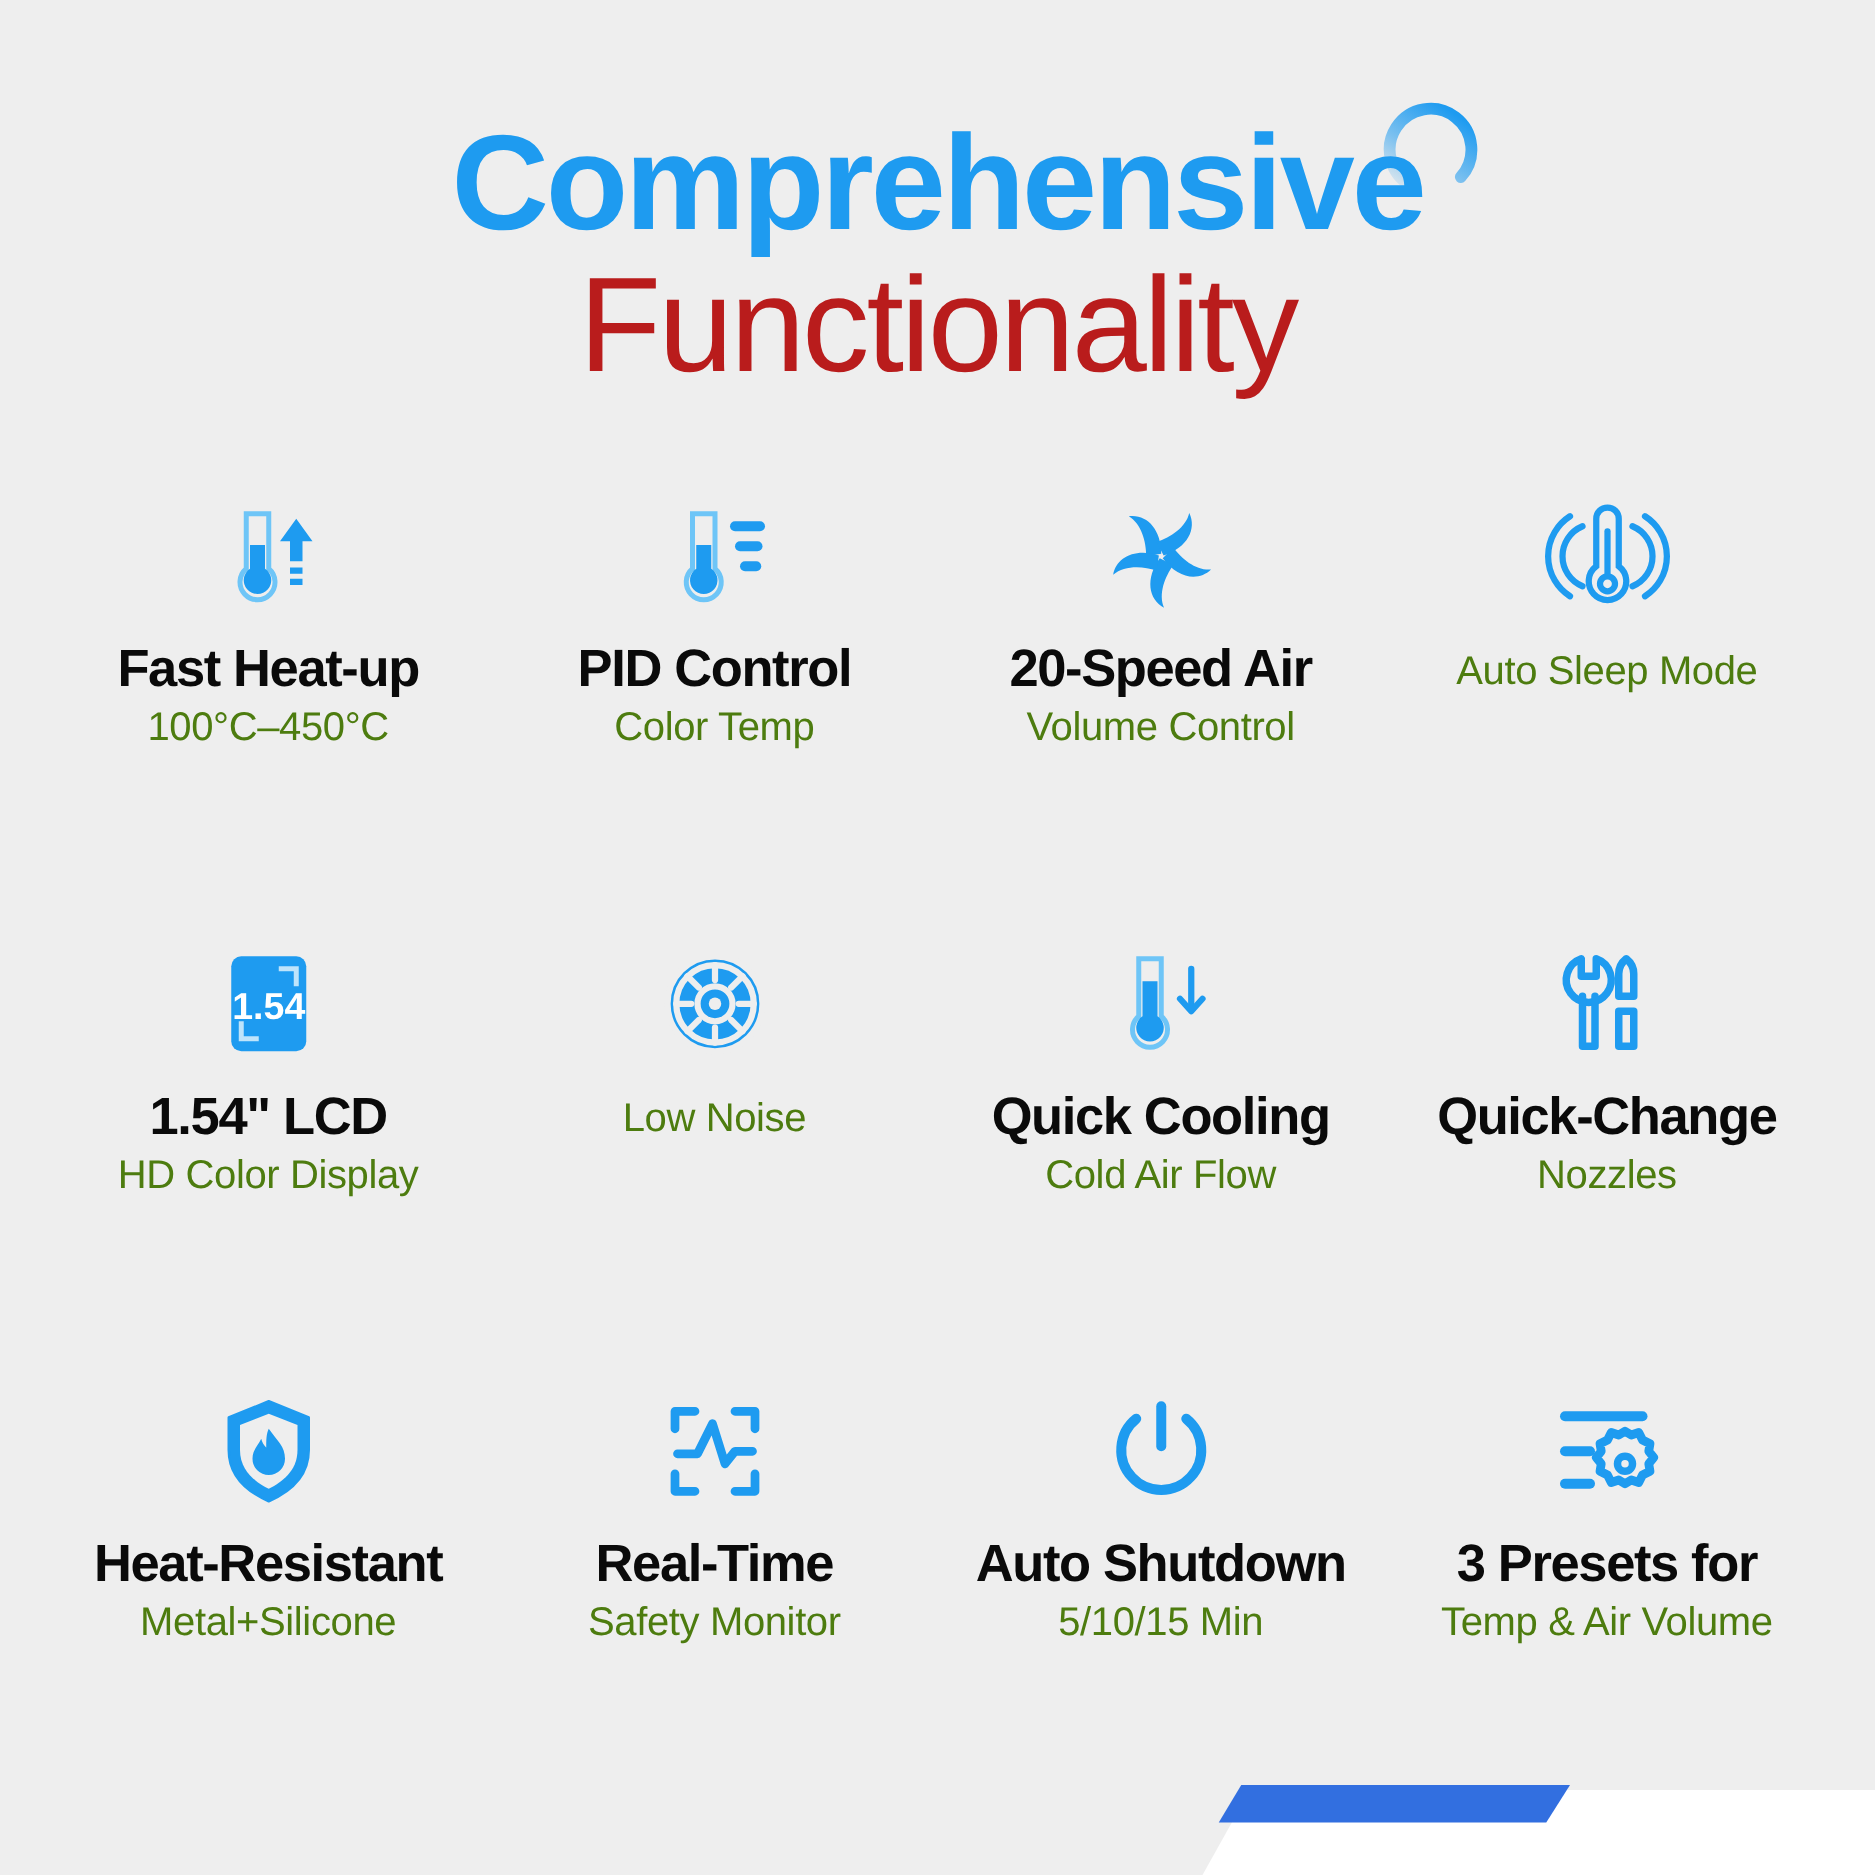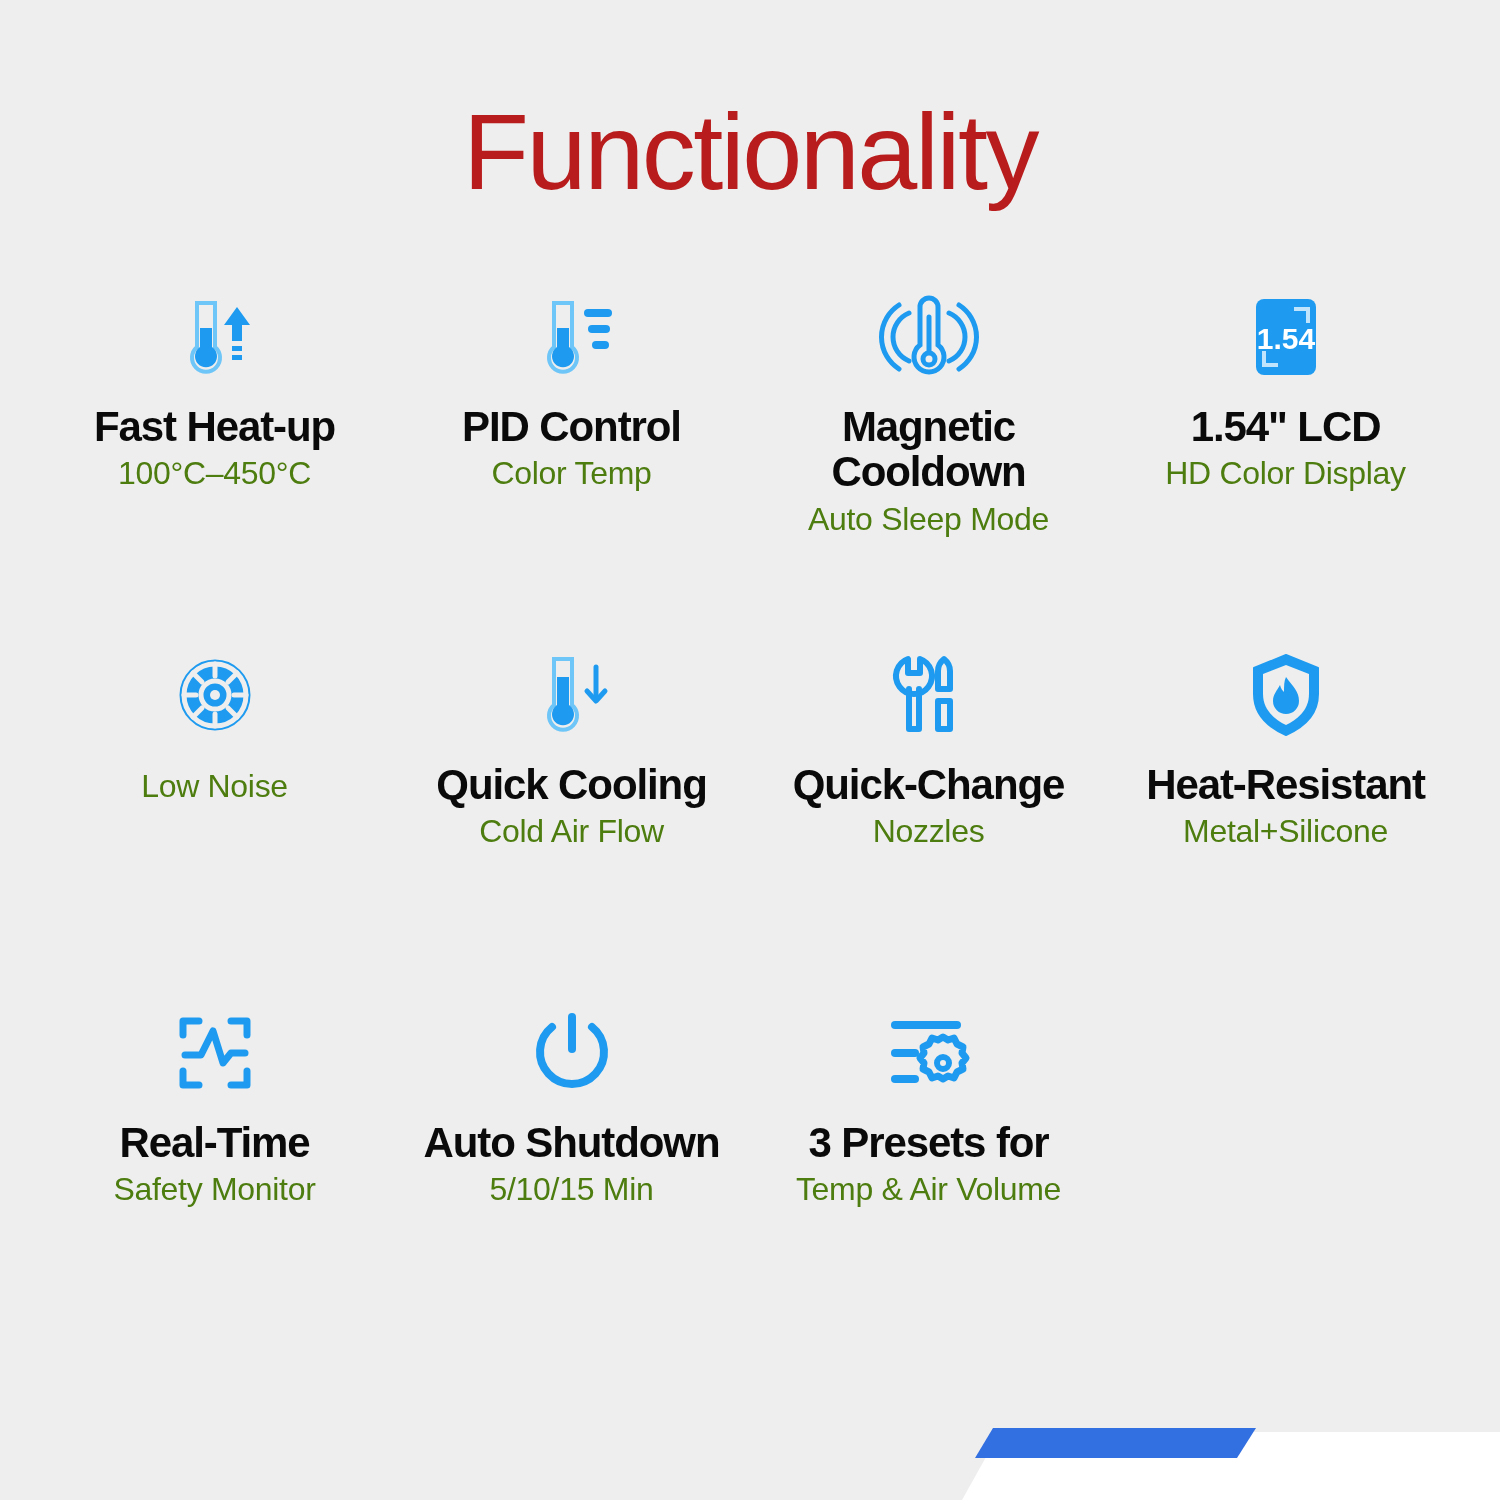--- a/index.html
+++ b/index.html
@@ -109,20 +109,33 @@
     bottom: 0;
     width: 1500px;
     height: 120px;
     pointer-events: none;
   }
 </style>
 </head>
 <body>
 
 <div class="header">
+  <div class="title-line1">
+    <span>Comprehensive</span>
+    <svg class="swoosh" viewBox="0 0 100 100">
+      <defs>
+        <linearGradient id="swg" x1="0%" y1="100%" x2="70%" y2="0%">
+          <stop offset="0%" stop-color="#1E9BF0" stop-opacity="0.05"></stop>
+          <stop offset="45%" stop-color="#1E9BF0" stop-opacity="0.55"></stop>
+          <stop offset="100%" stop-color="#1E9BF0" stop-opacity="1"></stop>
+        </linearGradient>
+      </defs>
+      <path d="M28 82 A38 38 0 1 1 74 74" fill="none" stroke="url(#swg)" stroke-width="11" stroke-linecap="round"></path>
+    </svg>
+  </div>
   <div class="title-line2">Functionality</div>
 </div>
 
 <div class="grid">
 
   <div class="cell">
     <div class="icon-wrap">
       <svg width="112" height="112" viewBox="0 0 112 112">
         <path d="M38 22 h18 v44 a14 14 0 1 1 -18 0 Z" fill="none" stroke="#6ec5f7" stroke-width="4"></path>
         <path d="M41 47 h12 v19 a11 11 0 1 1 -12 0 Z" fill="#1E9BF0"></path>
@@ -142,34 +155,58 @@
         <path d="M41 47 h12 v19 a11 11 0 1 1 -12 0 Z" fill="#1E9BF0"></path>
         <rect x="68" y="28" width="28" height="8" rx="4" fill="#1E9BF0"></rect>
         <rect x="72" y="44" width="22" height="8" rx="4" fill="#1E9BF0"></rect>
         <rect x="76" y="60" width="17" height="8" rx="4" fill="#1E9BF0"></rect>
       </svg>
     </div>
     <div class="cell-title">PID Control</div>
     <div class="cell-sub">Color Temp</div>
   </div>
 
+  <div class="cell">
+    <div class="icon-wrap">
+      <svg width="112" height="112" viewBox="0 0 112 112">
+        <g fill="#1E9BF0">
+          <g>
+            <path d="M56 54 C56 34 44 22 30 24 C40 30 44 44 44 56 Z"></path>
+          </g>
+          <g transform="rotate(72 56 56)">
+            <path d="M56 54 C56 34 44 22 30 24 C40 30 44 44 44 56 Z"></path>
+          </g>
+          <g transform="rotate(144 56 56)">
+            <path d="M56 54 C56 34 44 22 30 24 C40 30 44 44 44 56 Z"></path>
+          </g>
+          <g transform="rotate(216 56 56)">
+            <path d="M56 54 C56 34 44 22 30 24 C40 30 44 44 44 56 Z"></path>
+          </g>
+          <g transform="rotate(288 56 56)">
+            <path d="M56 54 C56 34 44 22 30 24 C40 30 44 44 44 56 Z"></path>
+          </g>
+        </g>
+      </svg>
+    </div>
+    <div class="cell-title">20-Speed Air</div>
+    <div class="cell-sub">Volume Control</div>
+  </div>
 
   <div class="cell">
     <div class="icon-wrap">
       <svg width="112" height="112" viewBox="0 0 112 112">
         <path d="M47 26 a9 9 0 0 1 18 0 v38 a15 15 0 1 1 -18 0 Z" fill="none" stroke="#1E9BF0" stroke-width="5"></path>
         <path d="M56 36 v34" stroke="#1E9BF0" stroke-width="5" stroke-linecap="round" fill="none"></path>
         <circle cx="56" cy="78" r="6" fill="none" stroke="#1E9BF0" stroke-width="5"></circle>
         <path d="M36 32 a26 26 0 0 0 0 48" fill="none" stroke="#1E9BF0" stroke-width="5" stroke-linecap="round"></path>
         <path d="M26 24 a38 38 0 0 0 0 64" fill="none" stroke="#1E9BF0" stroke-width="5" stroke-linecap="round"></path>
         <path d="M76 32 a26 26 0 0 1 0 48" fill="none" stroke="#1E9BF0" stroke-width="5" stroke-linecap="round"></path>
         <path d="M86 24 a38 38 0 0 1 0 64" fill="none" stroke="#1E9BF0" stroke-width="5" stroke-linecap="round"></path>
       </svg>
     </div>
-    <div class="cell-title wrap">Magnetic Cooldown</div>
     <div class="cell-sub">Auto Sleep Mode</div>
   </div>
 
   <div class="cell">
     <div class="icon-wrap">
       <svg width="112" height="112" viewBox="0 0 112 112">
         <rect x="26" y="18" width="60" height="76" rx="8" fill="#1E9BF0"></rect>
         <path d="M66 28 h12 v12" fill="none" stroke="#bfe4fb" stroke-width="4" stroke-linecap="square"></path>
         <path d="M46 84 h-12 v-12" fill="none" stroke="#bfe4fb" stroke-width="4" stroke-linecap="square"></path>
         <text x="56" y="68" text-anchor="middle" fill="#ffffff" font-family="Liberation Sans, sans-serif" font-size="30" font-weight="700">1.54</text>

